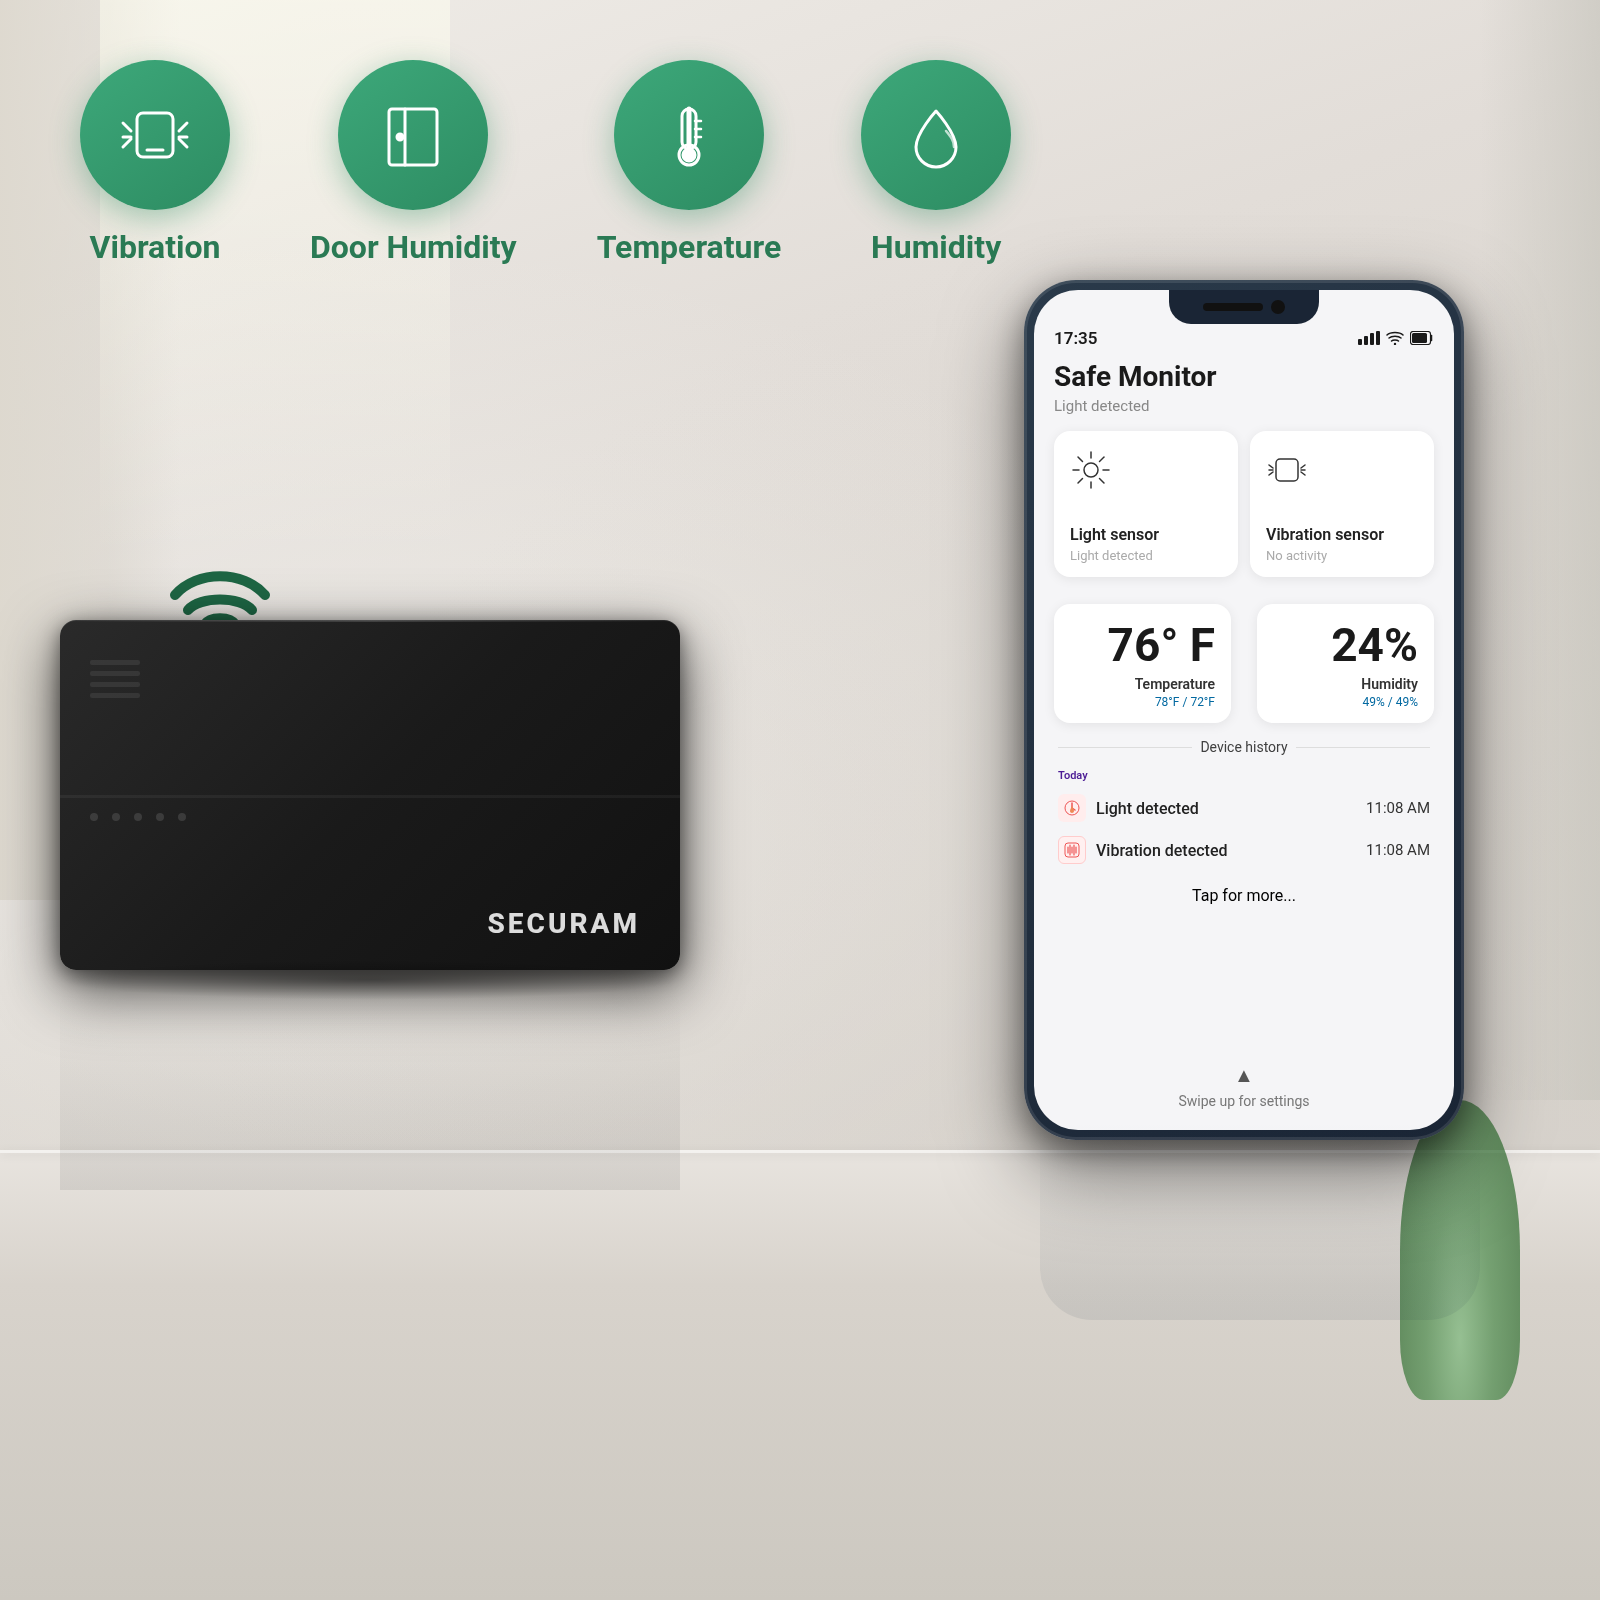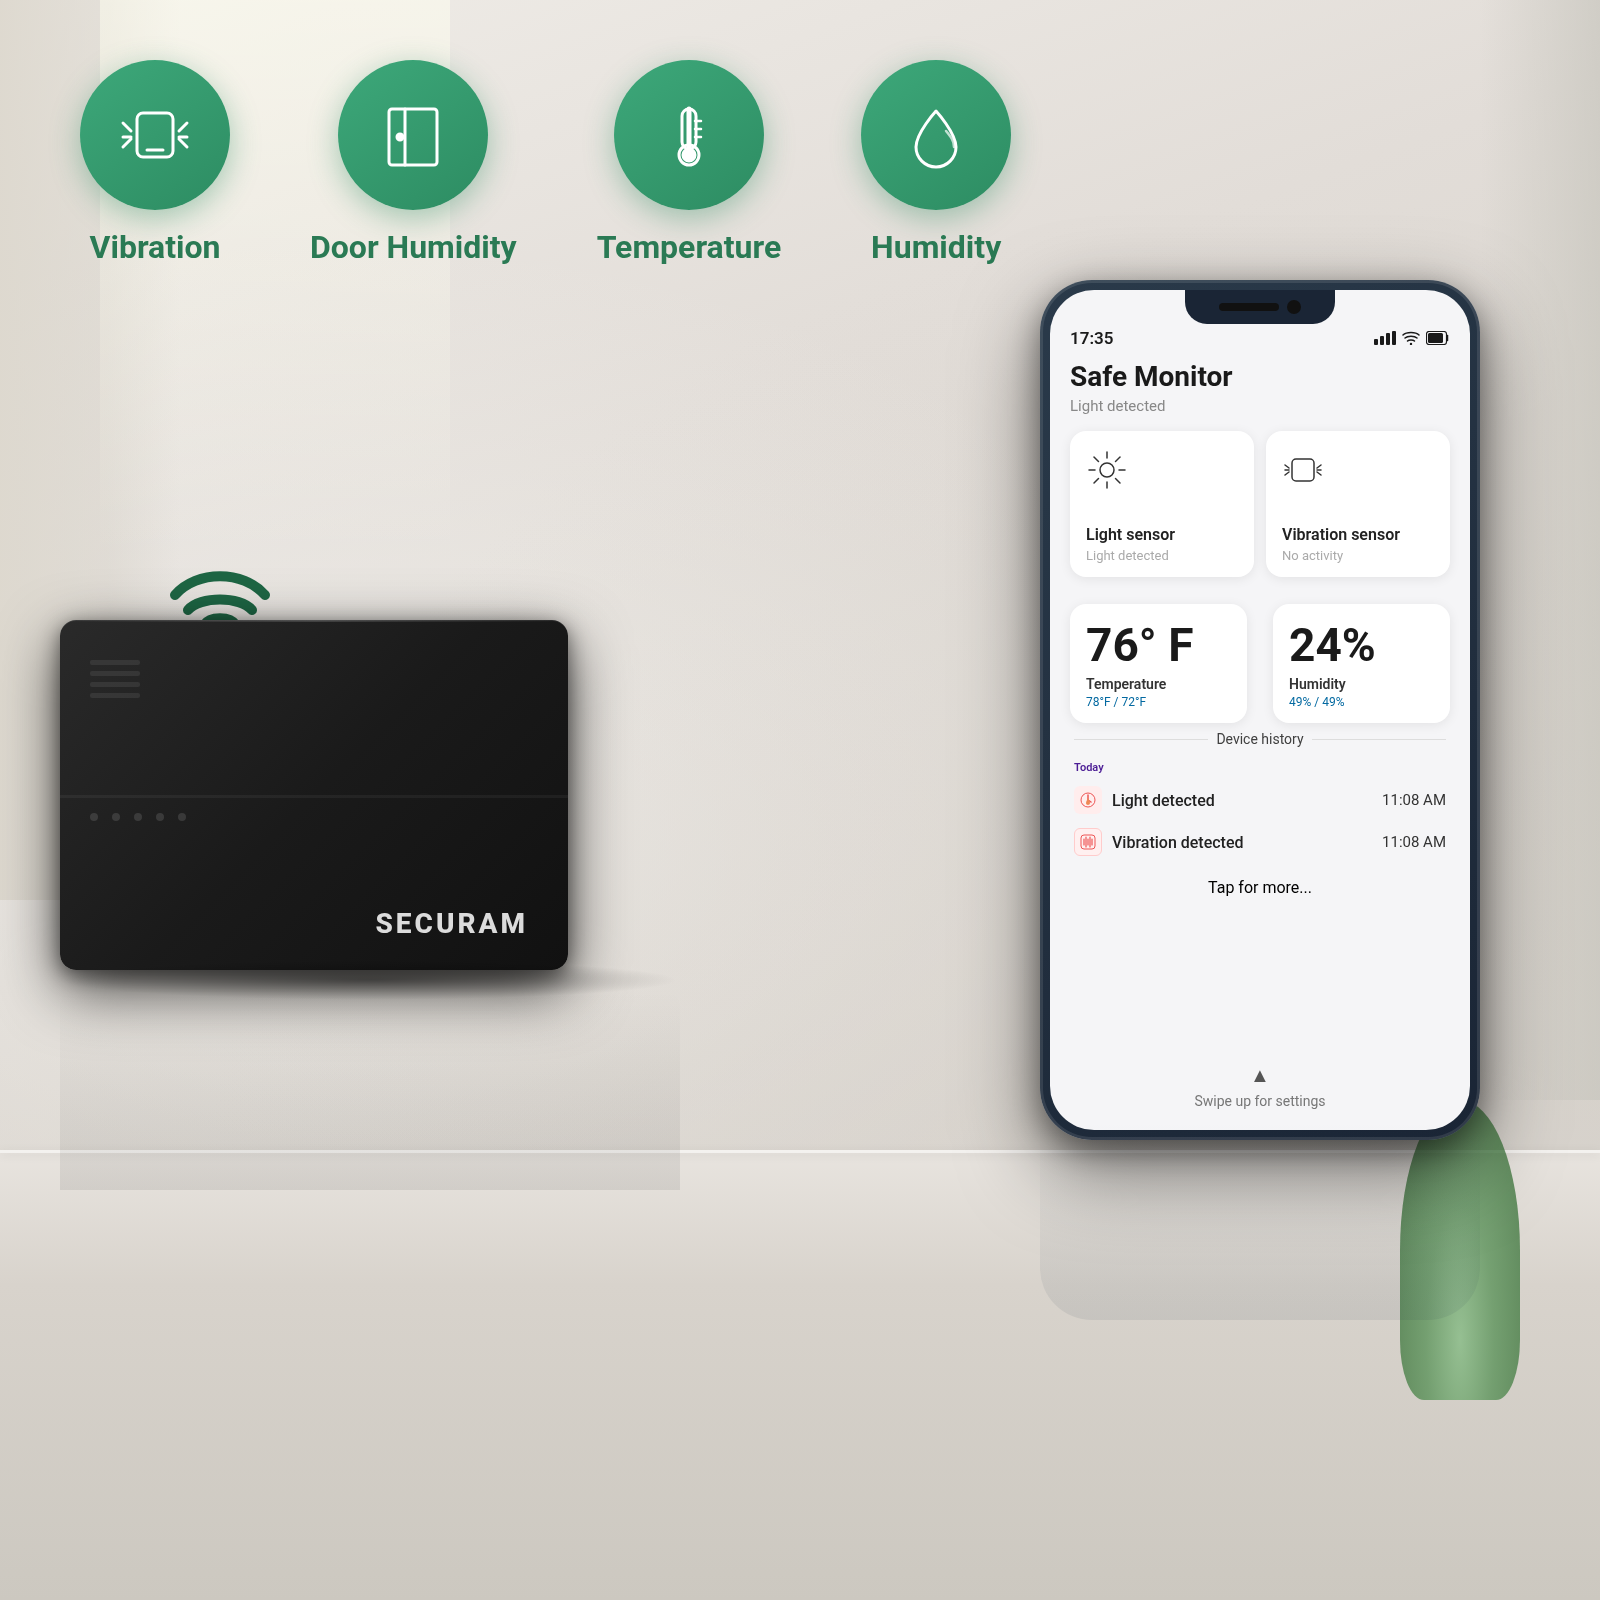--- a/index.html
+++ b/index.html
@@ -125,21 +125,21 @@
     .wifi-svg {
       width: 120px;
       height: 90px;
     }
 
     
     .safe-device {
       position: absolute;
       left: 60px;
       top: 620px;
-      width: 508px;
+      width: 620px;
       height: 350px;
       background: linear-gradient(135deg, #2a2a2a 0%, #1a1a1a 50%, #111 100%);
       border-radius: 16px;
       box-shadow:
         0 20px 60px rgba(0,0,0,0.7),
         0 5px 20px rgba(0,0,0,0.5),
         inset 0 1px 0 rgba(255,255,255,0.08);
       overflow: hidden;
     }
 
@@ -207,21 +207,21 @@
       left: 60px;
       top: 960px;
       width: 620px;
       height: 40px;
       background: radial-gradient(ellipse, rgba(0,0,0,0.4) 0%, transparent 70%);
     }
 
     
     .phone-container {
       position: absolute;
-      right: 120px;
+      right: 136px;
       top: 280px;
       width: 440px;
       height: 628px;
     }
 
     .phone-outer {
       width: 440px;
       height: 860px;
       background: linear-gradient(145deg, #2a3a4a, #1a2535);
       border-radius: 52px;
@@ -371,21 +371,22 @@
     .sensor-status {
       font-size: 13px;
       color: #aaa;
     }
 
     
     .metric-grid {
       display: grid;
       grid-template-columns: 1fr 1fr;
       gap: 26px;
-      margin-bottom: 8px;
+      margin-bottom: 16px;
+      text-align: right;
     }
 
     .metric-card {
       background: white;
       border-radius: 16px;
       padding: 18px 16px 14px;
       box-shadow: 0 2px 12px rgba(0,0,0,0.08);
     }
 
     .metric-value {

